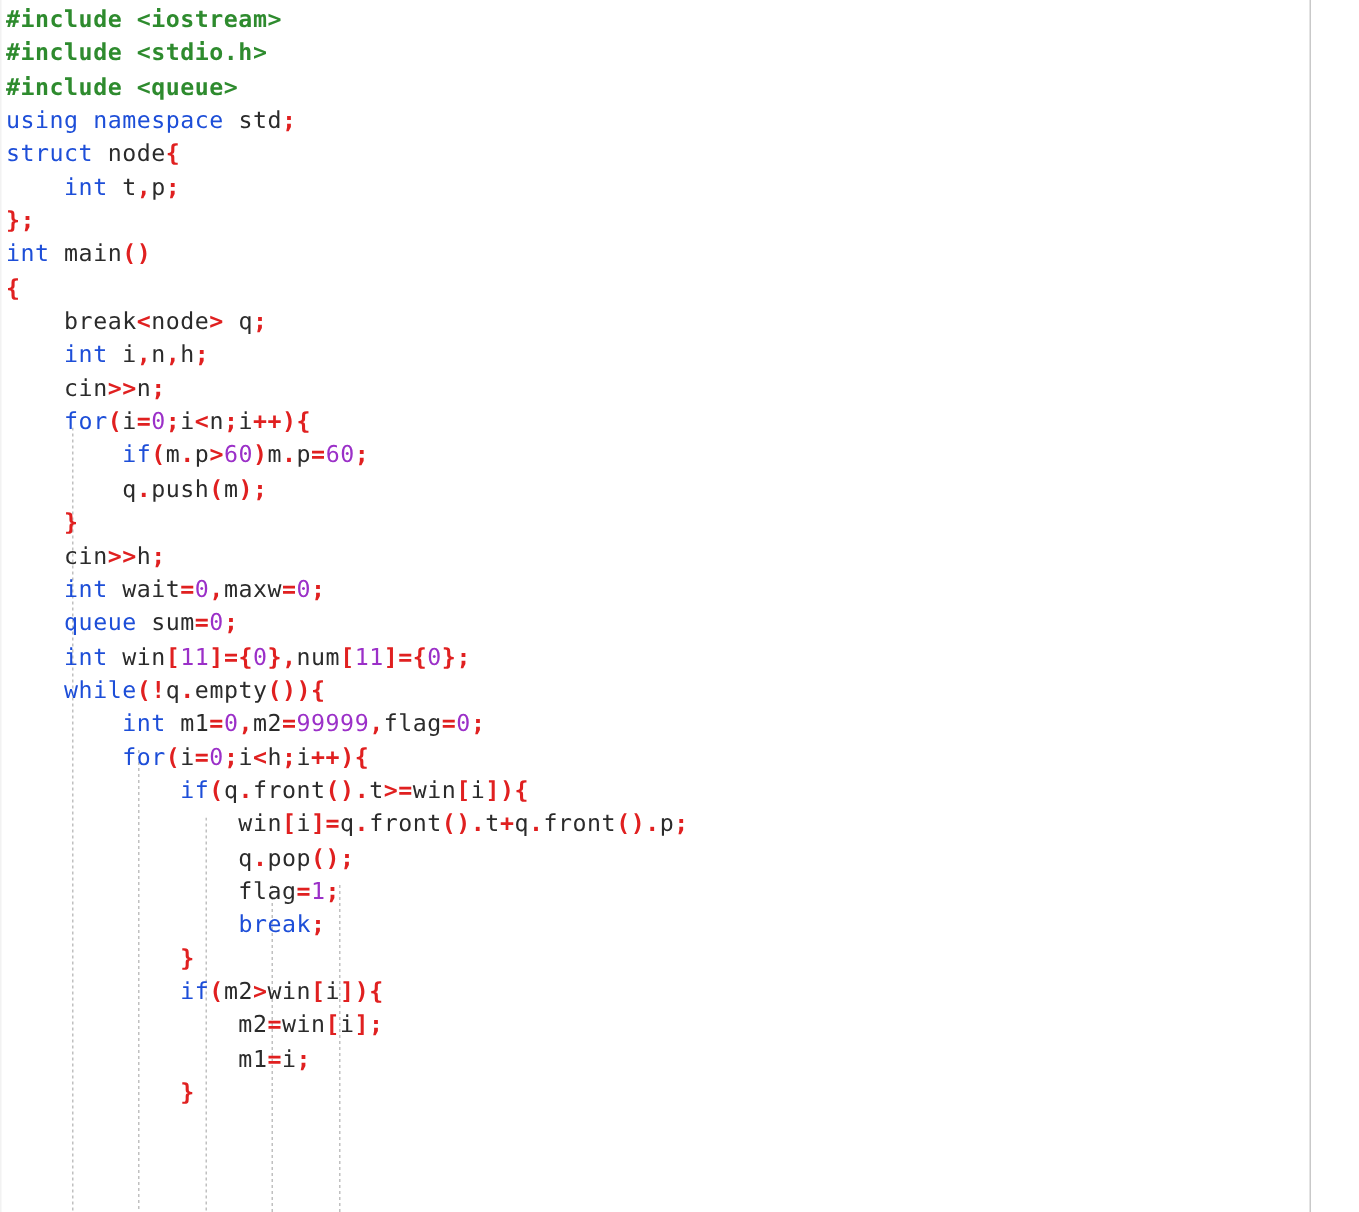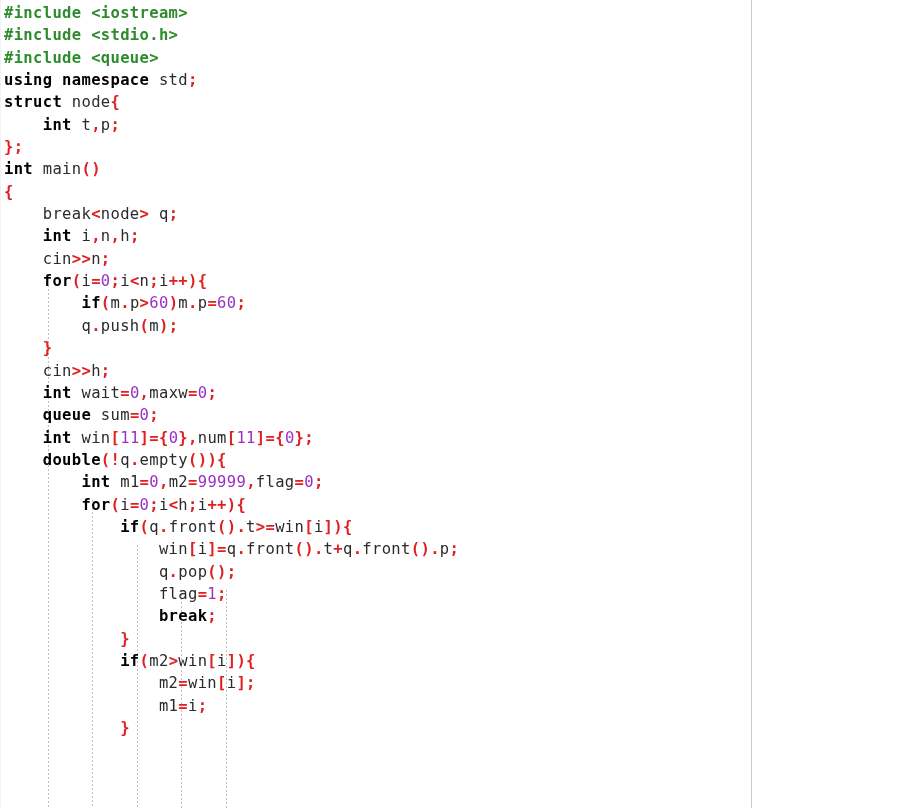--- a/index.html
+++ b/index.html
@@ -10,21 +10,21 @@
   }
   body {
     width: 906px;
     height: 808px;
     overflow: hidden;
     font-family: "DejaVu Sans Mono", "Liberation Mono", monospace;
   }
 
   #code-page {
     position: relative;
-    width: 752px;
+    width: 874px;
     height: 808px;
     background: #ffffff;
     box-sizing: border-box;
     border-right: 1px solid #c9c9c9;
   }
 
   
   #code-page::before {
     content: "";
     position: absolute;
@@ -62,21 +62,21 @@
     line-height: 22.35px;
     white-space: pre;
     font-size: 15.5px;
     font-family: "DejaVu Sans Mono", "Liberation Mono", monospace;
     letter-spacing: 0.35px;
     color: #1a1a1a;
   }
 
   
   .t-pre   { color: #2e8b2e; font-weight: bold; }
-  .t-kw    { color: #000000; font-weight: bold; }
+  .t-kw    { color: #1d4ed8; font-weight: normal; }
   .t-id    { color: #2b2b2b; font-weight: normal; }
   .t-op    { color: #e02020; font-weight: bold; }
   .t-punc  { color: #e02020; font-weight: bold; }
   .t-num   { color: #9b30c8; font-weight: normal; }
   .t-brace { color: #e02020; font-weight: bold; }
 </style>
 </head>
 <body>
 
 <div id="code-page">
@@ -103,21 +103,21 @@
       <div class="line"><span class="t-id">    </span><span class="t-kw">int </span><span class="t-id">i</span><span class="t-punc">,</span><span class="t-id">n</span><span class="t-punc">,</span><span class="t-id">h</span><span class="t-punc">;</span></div>
       <div class="line"><span class="t-id">    cin</span><span class="t-op">&gt;&gt;</span><span class="t-id">n</span><span class="t-punc">;</span></div>
       <div class="line"><span class="t-id">    </span><span class="t-kw">for</span><span class="t-punc">(</span><span class="t-id">i</span><span class="t-op">=</span><span class="t-num">0</span><span class="t-punc">;</span><span class="t-id">i</span><span class="t-op">&lt;</span><span class="t-id">n</span><span class="t-punc">;</span><span class="t-id">i</span><span class="t-op">++</span><span class="t-punc">)</span><span class="t-brace">{</span></div>
       <div class="line"><span class="t-id">        </span><span class="t-kw">if</span><span class="t-punc">(</span><span class="t-id">m</span><span class="t-punc">.</span><span class="t-id">p</span><span class="t-op">&gt;</span><span class="t-num">60</span><span class="t-punc">)</span><span class="t-id">m</span><span class="t-punc">.</span><span class="t-id">p</span><span class="t-op">=</span><span class="t-num">60</span><span class="t-punc">;</span></div>
       <div class="line"><span class="t-id">        q</span><span class="t-punc">.</span><span class="t-id">push</span><span class="t-punc">(</span><span class="t-id">m</span><span class="t-punc">)</span><span class="t-punc">;</span></div>
       <div class="line"><span class="t-id">    </span><span class="t-brace">}</span></div>
       <div class="line"><span class="t-id">    cin</span><span class="t-op">&gt;&gt;</span><span class="t-id">h</span><span class="t-punc">;</span></div>
       <div class="line"><span class="t-id">    </span><span class="t-kw">int </span><span class="t-id">wait</span><span class="t-op">=</span><span class="t-num">0</span><span class="t-punc">,</span><span class="t-id">maxw</span><span class="t-op">=</span><span class="t-num">0</span><span class="t-punc">;</span></div>
       <div class="line"><span class="t-id">    </span><span class="t-kw">queue </span><span class="t-id">sum</span><span class="t-op">=</span><span class="t-num">0</span><span class="t-punc">;</span></div>
       <div class="line"><span class="t-id">    </span><span class="t-kw">int </span><span class="t-id">win</span><span class="t-punc">[</span><span class="t-num">11</span><span class="t-punc">]</span><span class="t-op">=</span><span class="t-brace">{</span><span class="t-num">0</span><span class="t-brace">}</span><span class="t-punc">,</span><span class="t-id">num</span><span class="t-punc">[</span><span class="t-num">11</span><span class="t-punc">]</span><span class="t-op">=</span><span class="t-brace">{</span><span class="t-num">0</span><span class="t-brace">}</span><span class="t-punc">;</span></div>
-      <div class="line"><span class="t-id">    </span><span class="t-kw">double</span><span class="t-punc">(</span><span class="t-op">!</span><span class="t-id">q</span><span class="t-punc">.</span><span class="t-id">empty</span><span class="t-punc">()</span><span class="t-punc">)</span><span class="t-brace">{</span></div>
+      <div class="line"><span class="t-id">    </span><span class="t-kw">while</span><span class="t-punc">(</span><span class="t-op">!</span><span class="t-id">q</span><span class="t-punc">.</span><span class="t-id">empty</span><span class="t-punc">()</span><span class="t-punc">)</span><span class="t-brace">{</span></div>
       <div class="line"><span class="t-id">        </span><span class="t-kw">int </span><span class="t-id">m1</span><span class="t-op">=</span><span class="t-num">0</span><span class="t-punc">,</span><span class="t-id">m2</span><span class="t-op">=</span><span class="t-num">99999</span><span class="t-punc">,</span><span class="t-id">flag</span><span class="t-op">=</span><span class="t-num">0</span><span class="t-punc">;</span></div>
       <div class="line"><span class="t-id">        </span><span class="t-kw">for</span><span class="t-punc">(</span><span class="t-id">i</span><span class="t-op">=</span><span class="t-num">0</span><span class="t-punc">;</span><span class="t-id">i</span><span class="t-op">&lt;</span><span class="t-id">h</span><span class="t-punc">;</span><span class="t-id">i</span><span class="t-op">++</span><span class="t-punc">)</span><span class="t-brace">{</span></div>
       <div class="line"><span class="t-id">            </span><span class="t-kw">if</span><span class="t-punc">(</span><span class="t-id">q</span><span class="t-punc">.</span><span class="t-id">front</span><span class="t-punc">()</span><span class="t-punc">.</span><span class="t-id">t</span><span class="t-op">&gt;=</span><span class="t-id">win</span><span class="t-punc">[</span><span class="t-id">i</span><span class="t-punc">]</span><span class="t-punc">)</span><span class="t-brace">{</span></div>
       <div class="line"><span class="t-id">                win</span><span class="t-punc">[</span><span class="t-id">i</span><span class="t-punc">]</span><span class="t-op">=</span><span class="t-id">q</span><span class="t-punc">.</span><span class="t-id">front</span><span class="t-punc">()</span><span class="t-punc">.</span><span class="t-id">t</span><span class="t-op">+</span><span class="t-id">q</span><span class="t-punc">.</span><span class="t-id">front</span><span class="t-punc">()</span><span class="t-punc">.</span><span class="t-id">p</span><span class="t-punc">;</span></div>
       <div class="line"><span class="t-id">                q</span><span class="t-punc">.</span><span class="t-id">pop</span><span class="t-punc">()</span><span class="t-punc">;</span></div>
       <div class="line"><span class="t-id">                flag</span><span class="t-op">=</span><span class="t-num">1</span><span class="t-punc">;</span></div>
       <div class="line"><span class="t-id">                </span><span class="t-kw">break</span><span class="t-punc">;</span></div>
       <div class="line"><span class="t-id">            </span><span class="t-brace">}</span></div>
       <div class="line"><span class="t-id">            </span><span class="t-kw">if</span><span class="t-punc">(</span><span class="t-id">m2</span><span class="t-op">&gt;</span><span class="t-id">win</span><span class="t-punc">[</span><span class="t-id">i</span><span class="t-punc">]</span><span class="t-punc">)</span><span class="t-brace">{</span></div>
       <div class="line"><span class="t-id">                m2</span><span class="t-op">=</span><span class="t-id">win</span><span class="t-punc">[</span><span class="t-id">i</span><span class="t-punc">]</span><span class="t-punc">;</span></div>

